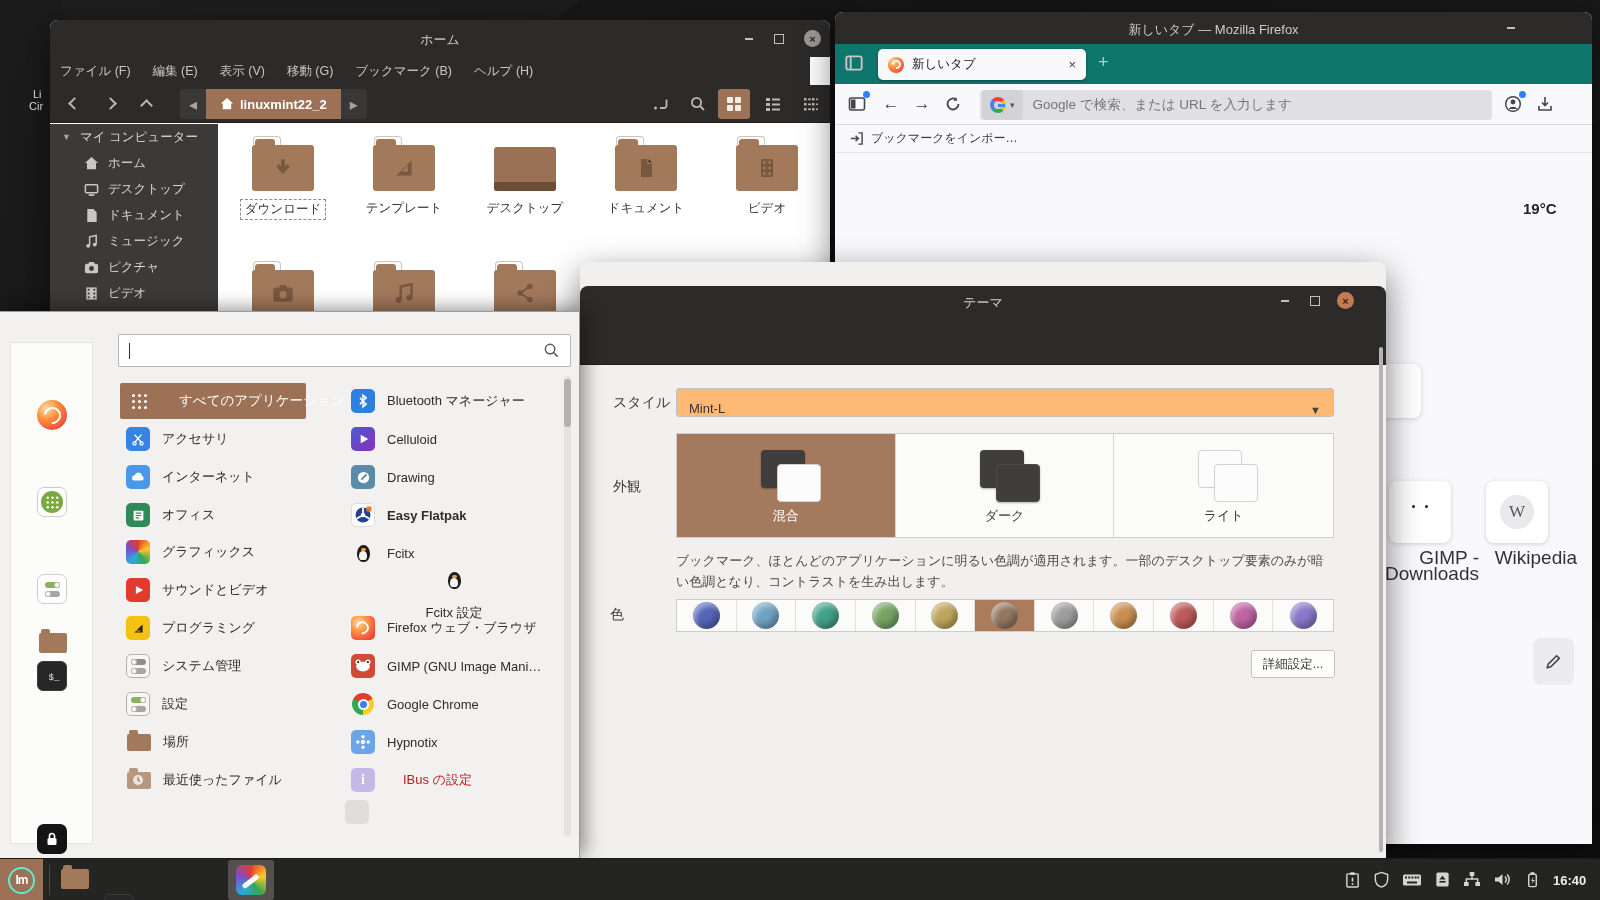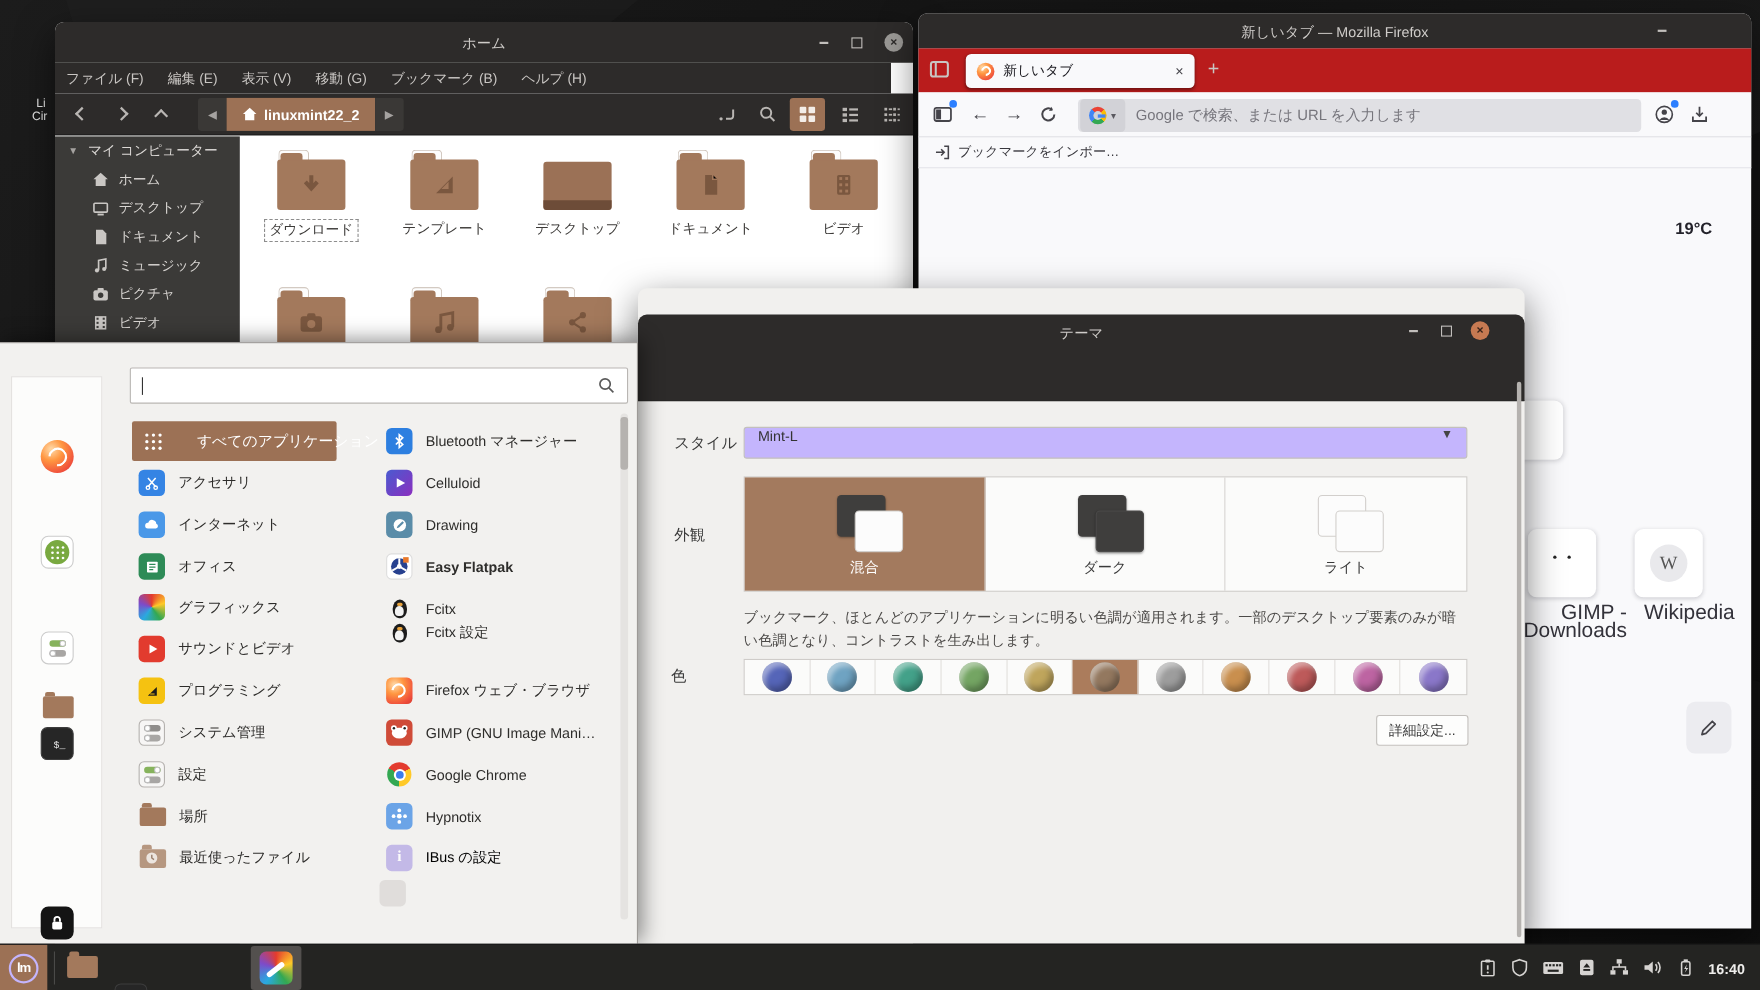--- a/index.html
+++ b/index.html
@@ -49,21 +49,21 @@
   .gball{width:16px;height:16px;border-radius:50%;background:conic-gradient(from -45deg,#ea4335 0 25%,#fbbc05 0 50%,#34a853 0 75%,#4285f4 0 100%);position:relative;}
   .gball::after{content:"";position:absolute;inset:4px;background:#d2d2d7;border-radius:50%;}
   .gball::before{content:"";position:absolute;right:1px;top:7px;width:7px;height:3px;background:#4285f4;z-index:2;}
   .phold{color:#76757c;font-size:13.5px;padding-left:10px;}
   .bluedot{position:absolute;width:7px;height:7px;border-radius:50%;background:#2c7fff;right:1px;top:1px;}
   .tile{width:62px;height:62px;background:#fff;border-radius:8px;box-shadow:0 1px 4px rgba(20,20,40,.18);display:flex;align-items:center;justify-content:center;}
   .tlabel{font-size:19px;color:#33323a;text-align:right;line-height:16px;}
   .weath{font-size:15px;font-weight:bold;color:#23222a;}
   
   .tw-lbl{font-size:14px;color:#3a3a3a;}
-  .combo{background:#c4b5fd;border:1px solid #c3c0bd;border-radius:3px;display:flex;align-items:flex-start;font-size:13px;color:#333;}
+  .combo{background:#fdba74;border:1px solid #c3c0bd;border-radius:3px;display:flex;align-items:flex-end;font-size:13px;color:#333;}
   .modes{background:#fbfbfa;border:1px solid #cfccc9;display:flex;}
   .mcell{width:219.3px;display:flex;flex-direction:column;align-items:center;justify-content:flex-end;padding-bottom:12px;position:relative;border-right:1px solid #d8d5d2;}
   .mcell:last-child{border-right:none;}
   .mcell .mlabel{font-size:13px;color:#3a3a3a;margin-top:10px;}
   .mcell.sel{background:#a37a5e;} .mcell.sel .mlabel{color:#fff;}
   .sq{position:absolute;width:44px;height:38px;border-radius:4px;}
   .sq.dark{background:#3f3e3d;box-shadow:0 1px 2px rgba(0,0,0,.3);}
   .sq.lite{background:#fcfcfc;border:1px solid #d2cfcc;}
   .desc{font-size:13px;color:#4c4a48;line-height:21px;}
   .swrow{background:#fbfbfa;border:1px solid #cfccc9;display:flex;}
@@ -74,21 +74,21 @@
   .btn{background:#fdfdfc;border:1px solid #c3c0bd;border-radius:3px;font-size:12.5px;color:#3a3a3a;display:flex;align-items:center;justify-content:center;}
   
   .menu-panel{background:#f2f1ef;border:1px solid #9d9a97;border-left:none;border-bottom:none;box-shadow:4px -2px 18px rgba(0,0,0,.45);}
   .leftcol{background:#fcfcfb;border:1px solid #e4e2e0;}
   .sideic{width:30px;height:30px;border-radius:7px;display:flex;align-items:center;justify-content:center;position:relative;}
   .srch{background:#fff;border:1px solid #b9b6b3;border-radius:2px;display:flex;align-items:center;}
   .caret{width:1px;height:16px;background:#333;margin-left:10px;}
   .mrow{display:flex;align-items:center;gap:12px;height:36px;border-radius:2px;padding-left:6px;}
   .mrow .ml{font-size:13px;color:#2e2d2b;white-space:nowrap;}
   .mrow.sel{background:#9c7155;} .mrow.sel .ml{color:#fff;font-size:13.5px;}
-  .mrow.dis .ml{color:#000000;}
+  .mrow.dis .ml{color:#b91c1c;margin-left:16px;}
   .cic{width:24px;height:24px;border-radius:5px;display:flex;align-items:center;justify-content:center;flex:none;position:relative;}
   .dots9{width:15px;height:15px;position:relative;}
   .dots9 i{position:absolute;width:3px;height:3px;border-radius:50%;background:#fff;box-shadow:6px 0 #fff,12px 0 #fff,0 6px #fff,6px 6px #fff,12px 6px #fff,0 12px #fff,6px 12px #fff,12px 12px #fff;}
   .mfolder{width:24px;height:17px;background:#a3795c;border-radius:2px;position:relative;flex:none;}
   .mfolder::before{content:"";position:absolute;top:-4px;left:2px;width:9px;height:4px;background:#a3795c;border-radius:2px 2px 0 0;}
   .pills{display:flex;flex-direction:column;gap:3px;}
   .pill{width:15px;height:6px;border-radius:3px;position:relative;}
   .pill i{position:absolute;width:6px;height:6px;border-radius:50%;background:#fff;border:1px solid rgba(0,0,0,.25);top:0;}
   .p-on{background:#86b35c;} .p-on i{right:0;} .p-off{background:#a8a6a4;} .p-off i{left:0;}
   .ffxball{border-radius:50%;background:radial-gradient(circle at 32% 28%,#ffd29d 5%,#ff9640 35%,#f0503c 75%,#d63a2f 100%);position:relative;}
@@ -101,21 +101,21 @@
   .penguin{width:13px;height:17px;background:#1c1c1c;border-radius:50% 50% 45% 45%;position:relative;}
   .penguin::after{content:"";position:absolute;left:2.5px;top:6px;width:8px;height:9px;background:#f3f3f3;border-radius:50% 50% 40% 40%;}
   .penguin::before{content:"";position:absolute;left:4px;top:3.5px;width:5px;height:3px;background:#e8a33d;border-radius:2px;z-index:2;}
   .wilber{width:18px;height:13px;background:#fff;border-radius:45% 45% 50% 50%;position:relative;}
   .wilber i{position:absolute;top:-3px;width:7px;height:7px;background:#fff;border-radius:50%;}
   .wilber i::after{content:"";position:absolute;left:2px;top:2px;width:3px;height:3px;background:#222;border-radius:50%;}
   .scrollbar{background:#b5b2af;border-radius:3px;}
   
   .bar{background:#242422;border-top:1px solid #1a1a1a;}
   .mintbtn{background:#9c7155;display:flex;align-items:center;justify-content:center;}
-  .mintlogo{width:27px;height:27px;border:2px solid #c4b5fd;border-radius:50%;color:#fff;font-weight:bold;font-size:12px;display:flex;align-items:center;justify-content:center;letter-spacing:-1px;}
+  .mintlogo{width:27px;height:27px;border:2px solid #5eead4;border-radius:50%;color:#fff;font-weight:bold;font-size:12px;display:flex;align-items:center;justify-content:center;letter-spacing:-1px;}
   .tico{width:30px;height:30px;border-radius:6px;display:flex;align-items:center;justify-content:center;position:relative;}
   .tray svg{display:block;}
   .clock{color:#efeeec;font-size:13px;font-weight:bold;}
   .term{background:#262626;border:1px solid #3c3c3c;border-radius:6px;color:#e8e8e8;font-family:"Liberation Mono","DejaVu Sans Mono",monospace;font-size:9px;display:flex;padding:3px 0 0 4px;}
   .palette{border-radius:6px;background:conic-gradient(#e33b2e,#ffc928,#33a852,#2aa9e0,#7d4bc9,#e33b2e);position:relative;overflow:hidden;}
   .palette::after{content:"";position:absolute;left:5px;top:14px;width:19px;height:5px;background:#fff;border-radius:3px;transform:rotate(-38deg);}
   .deskpoly{pointer-events:none;}
 </style>
 </head>
 <body>
@@ -346,21 +346,21 @@
           </svg>
       </div>
     </div>
   </div>
 
   <div class="a win" style="left:835px;top:12px;width:757px;height:832px;background:#f9f9fb;z-index:2;">
     <div class="tbar a" style="left:0;top:0;width:100%;height:32px;">
       <div class="ttl a" style="left:0;right:0;top:9px;">新しいタブ — Mozilla Firefox</div>
       <div class="wbtn mini a" style="right:72px;top:7px;"></div>
     </div>
-    <div class="a" style="left:0;top:32px;width:100%;height:40px;background:#b91c1c;">
+    <div class="a" style="left:0;top:32px;width:100%;height:40px;background:#0f766e;">
       <div class="a" style="left:8px;top:8px;">
         <svg width="22" height="22" viewBox="0 0 20 20">
             <rect x="3" y="4" width="14" height="12" rx="2" stroke="#c9c6c3" stroke-width="1.7" fill="none"></rect>
             <path d="M7 4 V16" stroke="#c9c6c3" stroke-width="1.7"></path>
           </svg>
       </div>
       <div class="fftab a" style="left:43px;top:5px;width:208px;height:31px;">
         <span class="ffxball" style="width:16px;height:16px;flex:none;"></span>
         <span class="tl">新しいタブ</span>
         <span style="color:#45444a;font-size:13px;">×</span>
@@ -677,21 +677,21 @@
           </svg>
       </span>
         <span class="ml" style="font-weight:bold;">Easy Flatpak</span>
     </div>
     <div class="mrow a" style="left:345px;top:223px;width:212px;">
       <span class="appic">
           <span class="penguin"></span>
         </span>
       <span class="ml">Fcitx</span>
     </div>
-    <div class="mrow a" style="left:345px;top:245px;width:212px;">
+    <div class="mrow a" style="left:345px;top:256px;width:212px;flex-direction:column;">
       <span class="appic">
           <span class="penguin"></span>
         </span>
       <span class="ml">Fcitx 設定</span>
     </div>
     <div class="mrow a" style="left:345px;top:298px;width:212px;">
       <span class="appic ffxball"></span>
       <span class="ml">Firefox ウェブ・ブラウザ</span>
     </div>
     <div class="mrow a" style="left:345px;top:336px;width:212px;">

